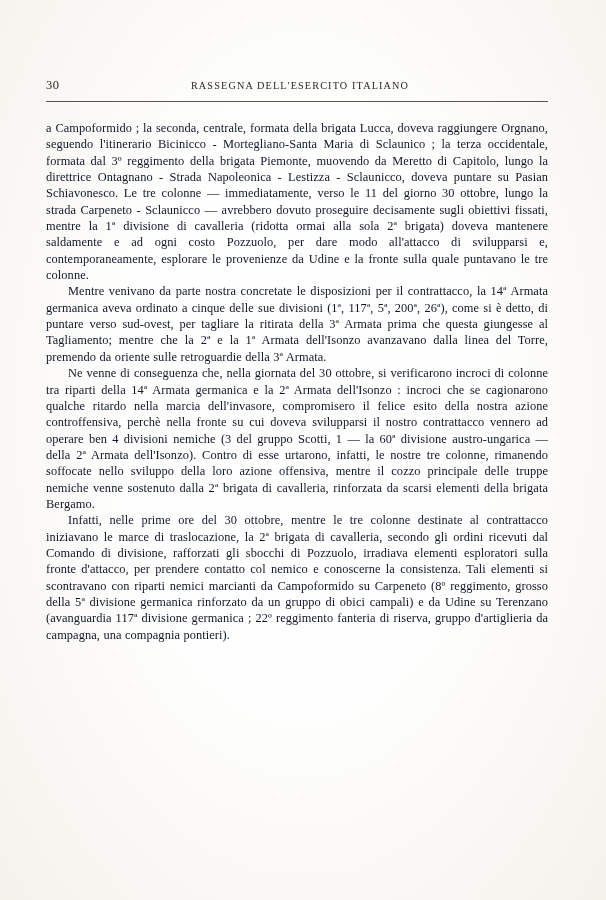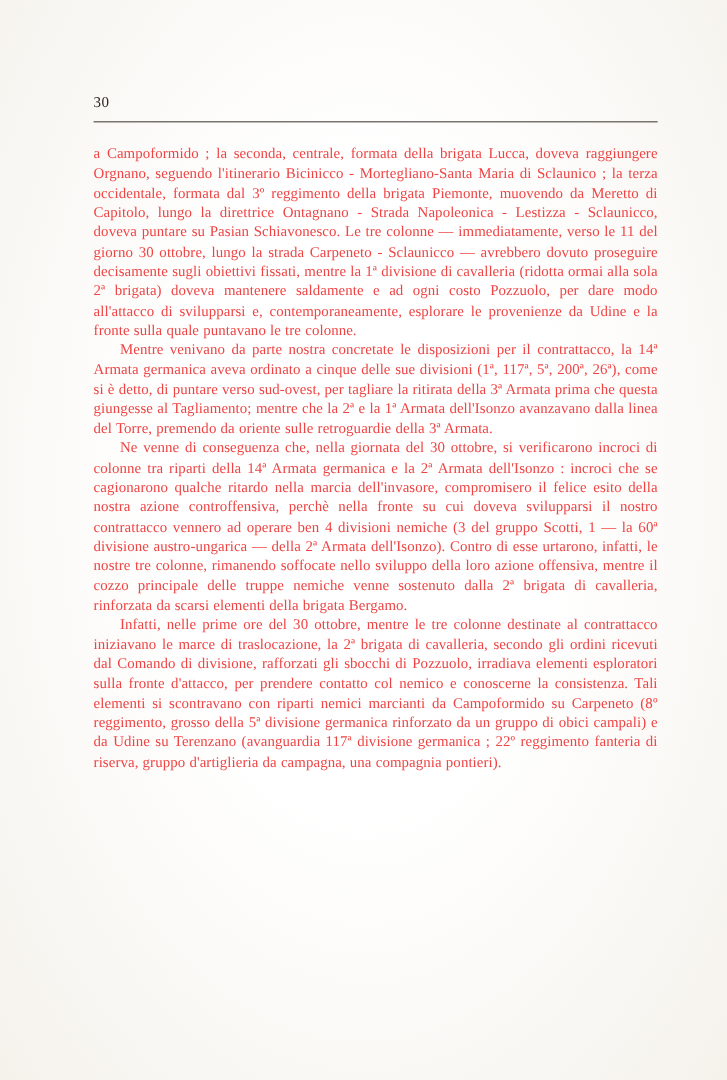--- a/index.html
+++ b/index.html
@@ -25,21 +25,21 @@
   .page::before {
     content: "";
     position: absolute;
     inset: 0;
     background:
       radial-gradient(ellipse at 50% 45%, rgba(255,255,255,0.9) 40%, rgba(243,240,233,0.85) 100%);
     pointer-events: none;
   }
   .content {
     position: relative;
-    padding: 78px 58px 0 78px;
+    padding: 78px 58px 0 46px;
   }
   .header {
     display: flex;
     align-items: baseline;
     height: 20px;
     margin-bottom: 3px;
   }
   .folio {
     font-size: 12.5px;
     letter-spacing: 0.4px;
@@ -63,36 +63,37 @@
     margin: 2px 0 18px 0;
     opacity: 0.85;
   }
   .body-text p {
     margin: 0 0 0 0;
     font-size: 12.4px;
     line-height: 16.35px;
     text-align: justify;
     text-justify: inter-word;
     text-indent: 22px;
-    color: #ef4444;
+    color: #0f172a;
     letter-spacing: 0.07px;
     word-spacing: 0.3px;
   }
   .body-text p.noindent {
     text-indent: 0;
   }
 </style>
 </head>
 <body>
 
 <div class="page">
   <div class="content">
 
     <div class="header">
       <div class="folio">30</div>
+      <div class="running-title">RASSEGNA DELL'ESERCITO ITALIANO</div>
     </div>
 
     <div class="rule"></div>
 
     <div class="body-text">
       <p class="noindent">a Campoformido ; la seconda, centrale, formata della brigata Lucca, doveva raggiungere Orgnano, seguendo l'itinerario Bicinicco - Mortegliano-Santa Maria di Sclaunico ; la terza occidentale, formata dal 3º reggimento della brigata Piemonte, muovendo da Meretto di Capitolo, lungo la direttrice Ontagnano - Strada Napoleonica - Lestizza - Sclaunicco, doveva puntare su Pasian Schiavonesco. Le tre colonne — immediatamente, verso le 11 del giorno 30 ottobre, lungo la strada Carpeneto - Sclaunicco — avrebbero dovuto proseguire decisamente sugli obiettivi fissati, mentre la 1ª divisione di cavalleria (ridotta ormai alla sola 2ª brigata) doveva mantenere saldamente e ad ogni costo Pozzuolo, per dare modo all'attacco di svilupparsi e, contemporaneamente, esplorare le provenienze da Udine e la fronte sulla quale puntavano le tre colonne.</p>
       <p>Mentre venivano da parte nostra concretate le disposizioni per il contrattacco, la 14ª Armata germanica aveva ordinato a cinque delle sue divisioni (1ª, 117ª, 5ª, 200ª, 26ª), come si è detto, di puntare verso sud-ovest, per tagliare la ritirata della 3ª Armata prima che questa giungesse al Tagliamento; mentre che la 2ª e la 1ª Armata dell'Isonzo avanzavano dalla linea del Torre, premendo da oriente sulle retroguardie della 3ª Armata.</p>
       <p>Ne venne di conseguenza che, nella giornata del 30 ottobre, si verificarono incroci di colonne tra riparti della 14ª Armata germanica e la 2ª Armata dell'Isonzo : incroci che se cagionarono qualche ritardo nella marcia dell'invasore, compromisero il felice esito della nostra azione controffensiva, perchè nella fronte su cui doveva svilupparsi il nostro contrattacco vennero ad operare ben 4 divisioni nemiche (3 del gruppo Scotti, 1 — la 60ª divisione austro-ungarica — della 2ª Armata dell'Isonzo). Contro di esse urtarono, infatti, le nostre tre colonne, rimanendo soffocate nello sviluppo della loro azione offensiva, mentre il cozzo principale delle truppe nemiche venne sostenuto dalla 2ª brigata di cavalleria, rinforzata da scarsi elementi della brigata Bergamo.</p>
       <p>Infatti, nelle prime ore del 30 ottobre, mentre le tre colonne destinate al contrattacco iniziavano le marce di traslocazione, la 2ª brigata di cavalleria, secondo gli ordini ricevuti dal Comando di divisione, rafforzati gli sbocchi di Pozzuolo, irradiava elementi esploratori sulla fronte d'attacco, per prendere contatto col nemico e conoscerne la consistenza. Tali elementi si scontravano con riparti nemici marcianti da Campoformido su Carpeneto (8º reggimento, grosso della 5ª divisione germanica rinforzato da un gruppo di obici campali) e da Udine su Terenzano (avanguardia 117ª divisione germanica ; 22º reggimento fanteria di riserva, gruppo d'artiglieria da campagna, una compagnia pontieri).</p>
     </div>

